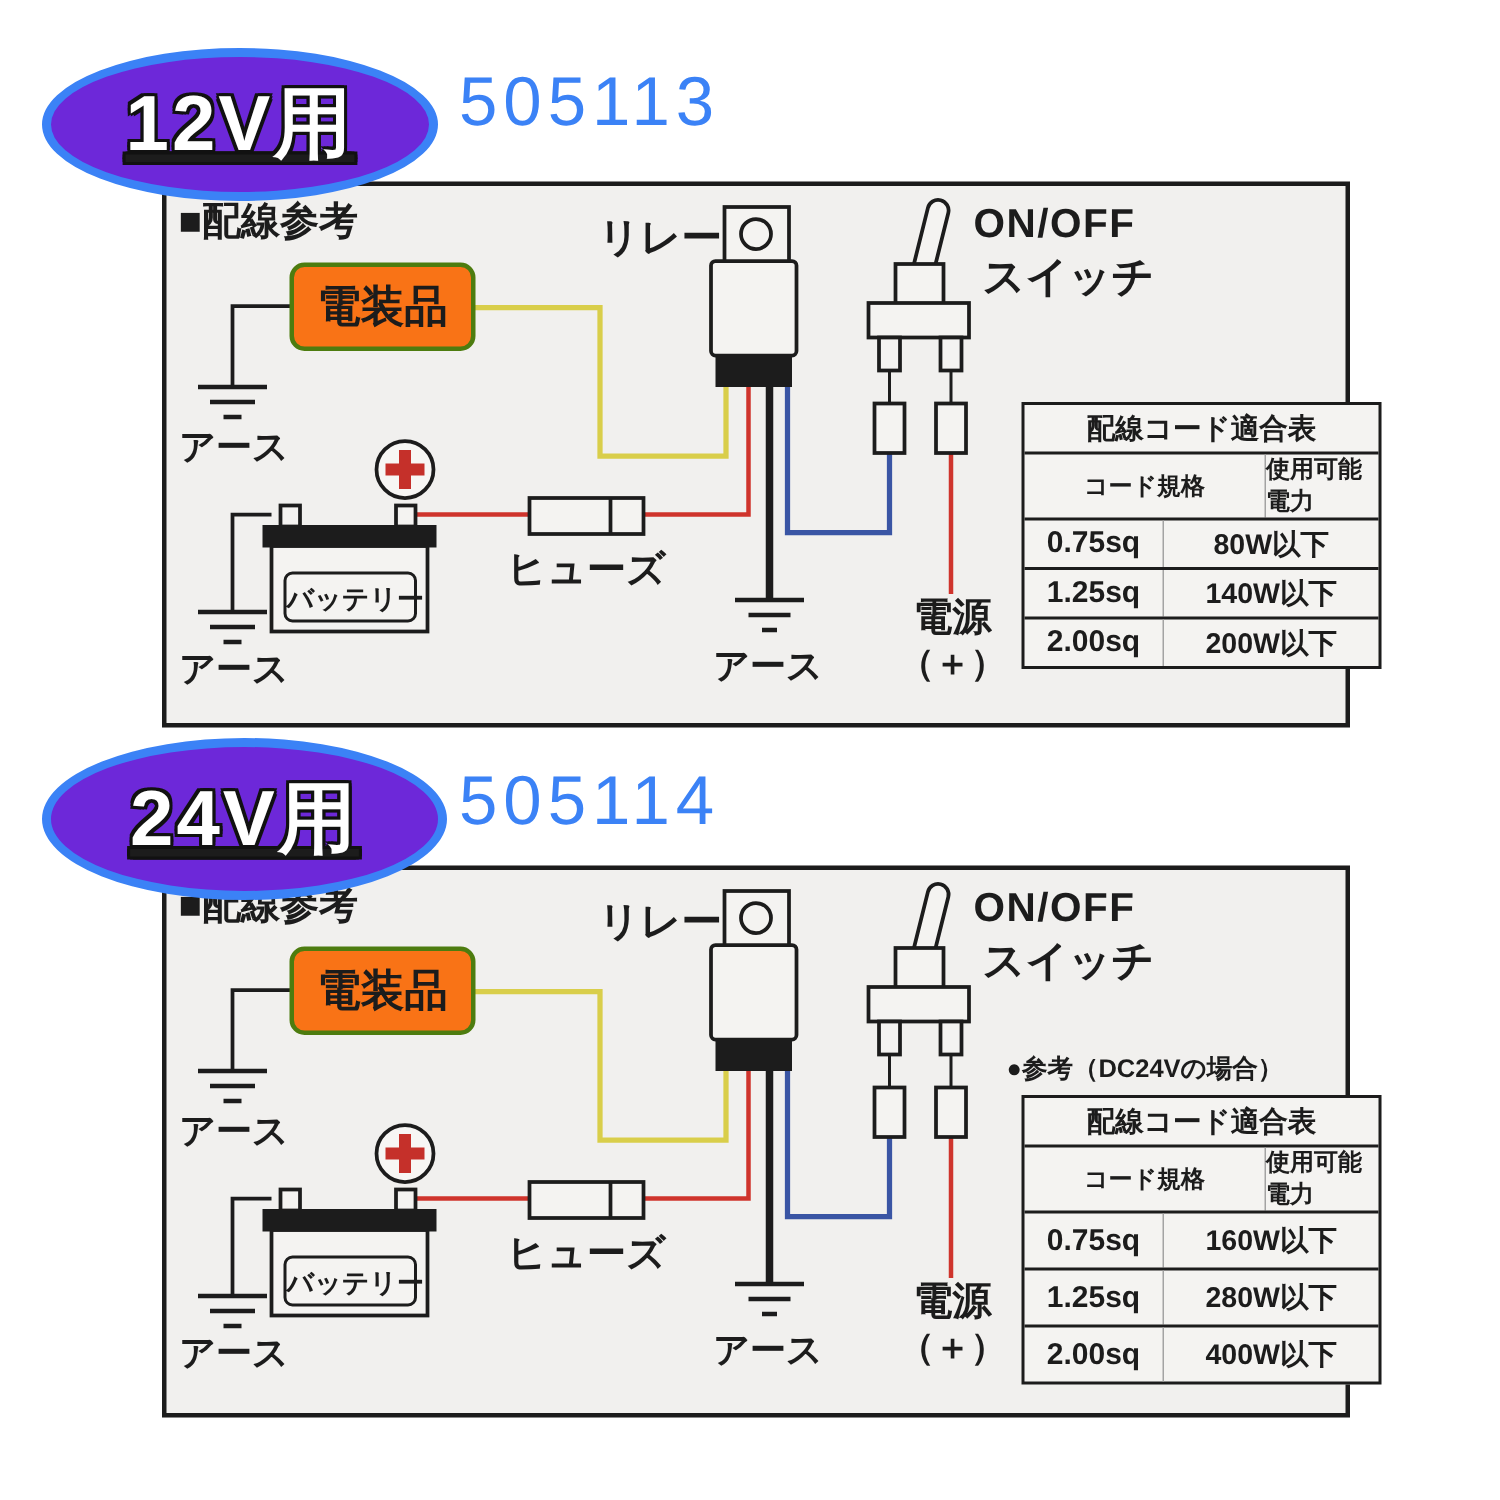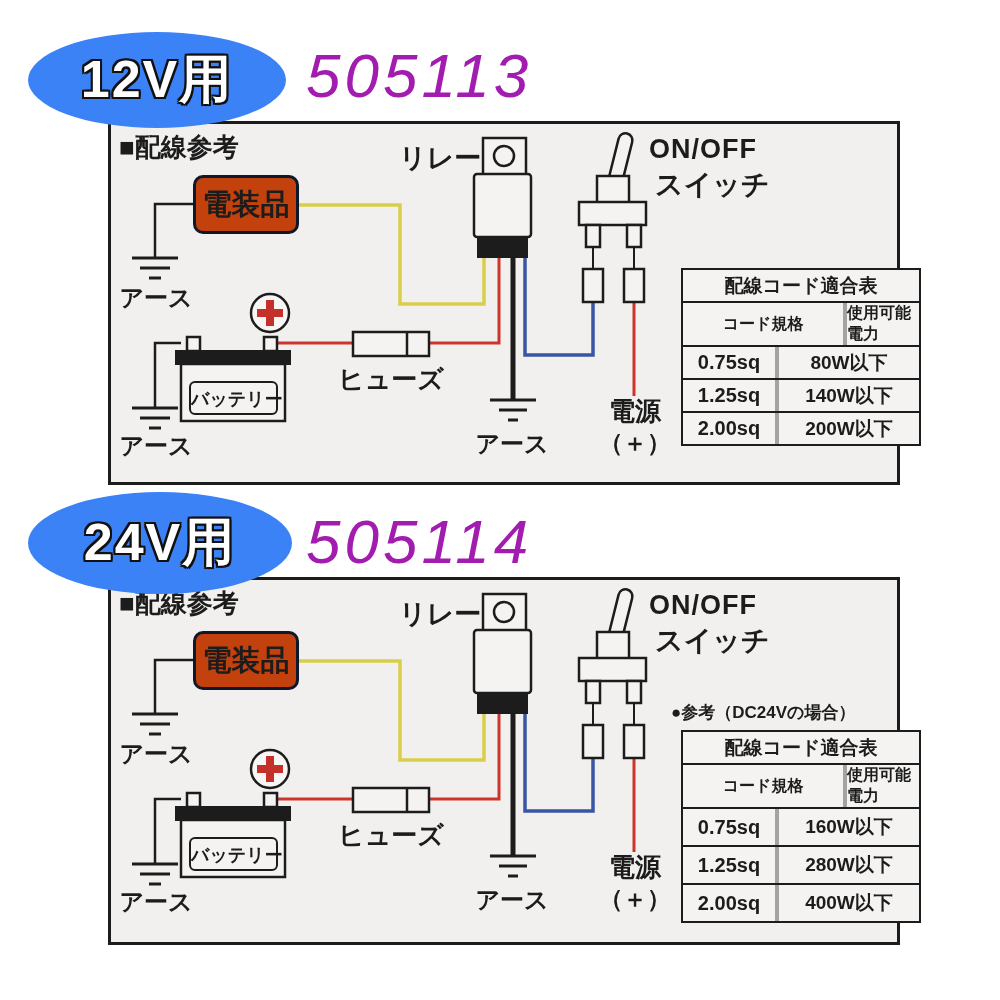--- a/index.html
+++ b/index.html
@@ -1,57 +1,57 @@
 <!DOCTYPE html>
 <html><head>
 <meta charset="utf-8">
 <style>
   html,body{margin:0;padding:0;background:#ffffff;}
   body{width:1000px;height:1000px;position:relative;overflow:hidden;
        font-family:"Liberation Sans","DejaVu Sans",sans-serif;color:#1c1c1c;}
 
   
-  .badge-oval{position:absolute;background:#3b82f6;border:3px solid #3b82f6;
-      border-radius:50%;display:flex;align-items:center;justify-content:center;z-index:5;}
+  .badge-oval{position:absolute;background:#6d28d9;border:6px solid #3b82f6;
+      border-radius:50%;display:flex;align-items:center;justify-content:center;z-index:5;text-decoration:underline;}
   .badge-oval .badge-label{color:#ffffff;font-weight:800;font-size:52px;letter-spacing:2px;
       text-shadow:-2px -2px 0 #111,2px -2px 0 #111,-2px 2px 0 #111,2px 2px 0 #111,0 2px 0 #111,0 -2px 0 #111,2px 0 0 #111,-2px 0 0 #111;}
-  .prod-number{position:absolute;font-size:62px;letter-spacing:4px;color:#a21caf;z-index:4;font-style:italic;}
+  .prod-number{position:absolute;font-size:46px;letter-spacing:4px;color:#3b82f6;z-index:4;}
 
   
   .panel{position:absolute;left:108px;width:786px;background:#f1f0ee;
       border:3px solid #1c1c1c;box-sizing:content-box;z-index:1;}
   .panel .diagram-svg{position:absolute;left:0;top:0;width:786px;height:360px;}
 
   .lbl{position:absolute;white-space:nowrap;}
   .section-title{left:8px;top:6px;font-size:26px;font-weight:700;}
   .lbl-relay{left:288px;top:16px;width:74px;text-align:right;font-size:27px;font-weight:700;}
   .lbl-onoff{left:538px;top:10px;font-size:27px;font-weight:700;letter-spacing:1px;}
   .lbl-switch{left:544px;top:42px;font-size:28px;font-weight:700;}
-  .equip-box{position:absolute;left:82px;top:51px;width:106px;height:59px;box-sizing:border-box;
-      border:3px solid #0f172a;border-radius:10px;background:#c2410c;
+  .equip-box{position:absolute;left:82px;top:51px;width:124px;height:59px;box-sizing:border-box;
+      border:3px solid #4d7c0f;border-radius:10px;background:#f97316;
       display:flex;align-items:center;justify-content:center;font-size:29px;font-weight:700;}
   .lbl-ground{width:78px;text-align:center;font-size:24px;font-weight:700;}
   .g1{left:6px;top:158px;} .g2{left:6px;top:306px;} .g3{left:362px;top:304px;}
   .lbl-battery{left:80px;top:263px;width:85px;text-align:center;font-size:18px;font-weight:700;}
   .lbl-fuse{left:222px;top:238px;width:116px;text-align:center;font-size:26px;font-weight:700;}
   .lbl-power{left:477px;top:271px;width:94px;text-align:center;font-size:26px;font-weight:700;line-height:1.25;}
   .lbl-power .pline2{font-size:24px;}
 
   .ref-note{position:absolute;left:560px;font-size:17px;font-weight:700;letter-spacing:0px;}
   .p1 .ref-note{top:114px;} .p2 .ref-note{top:121px;}
 
   
   .ctable{position:absolute;left:570px;width:240px;box-sizing:border-box;
       border:2px solid #1c1c1c;background:#f4f3f1;display:flex;flex-direction:column;}
   .p1 .ctable{top:144px;height:178px;} .p2 .ctable{top:150px;height:193px;}
   .ctable .trow{display:flex;border-top:2px solid #1c1c1c;flex:1;}
   .ctable .trow:first-child{border-top:none;flex:0 0 31px;}
   .ctable .t-title{align-items:center;justify-content:center;font-size:19px;font-weight:700;}
   .ctable .cell{display:flex;align-items:center;justify-content:center;box-sizing:border-box;}
-  .ctable .c1{width:92px;} .ctable .c2{flex:1;border-left:4px solid #a3a3a3;}
+  .ctable .c1{width:92px;} .ctable .c2{flex:1;border-left:1px solid #a3a3a3;}
   .ctable .thead .cell{font-size:16px;font-weight:700;margin-left:34px;}
   .ctable .thead{flex:0 0 29px;}
   .ctable .tdata .c1{font-size:20px;font-weight:700;}
   .ctable .tdata .c2{font-size:19px;font-weight:700;}
 </style>
 </head>
 <body>
 
 <div class="badge-oval" style="left:28px;top:32px;width:252px;height:90px;">
   <span class="badge-label">12V用</span>

